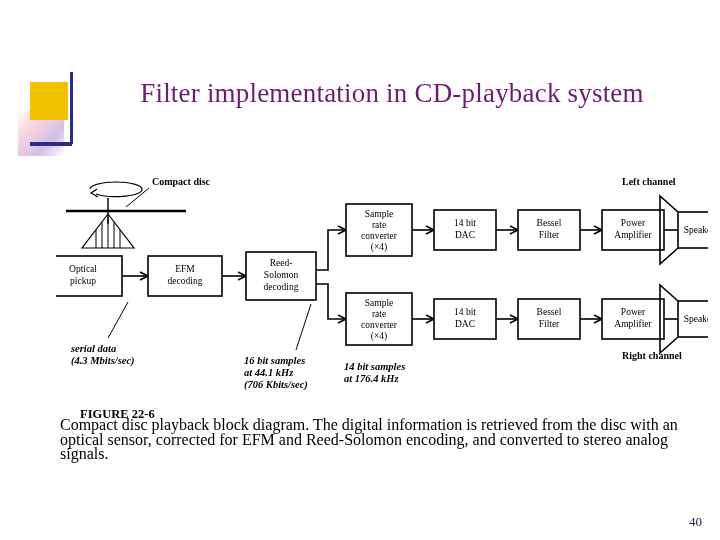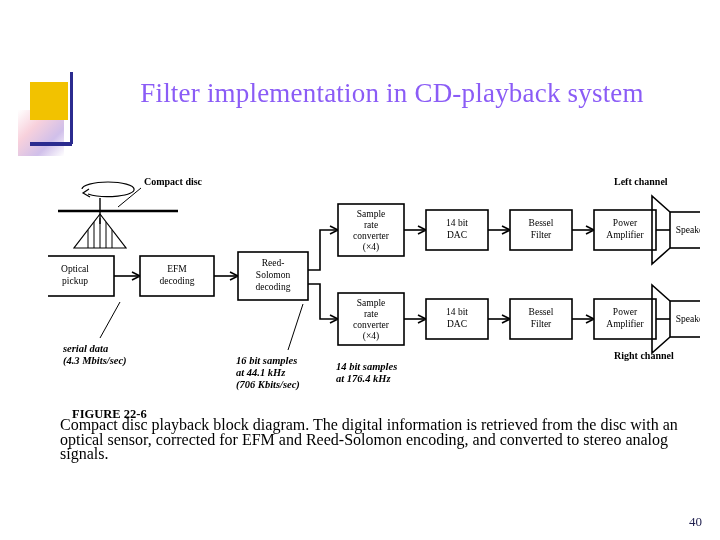--- a/index.html
+++ b/index.html
@@ -26,29 +26,29 @@
   }
   .deco-grad{
     position:absolute;left:18px;top:110px;width:46px;height:46px;
     background:linear-gradient(135deg,#ffffff 0%,#f7c9d6 35%,#c8b4e6 70%,#ffffff 100%);
     opacity:.85;
   }
 
   
   .title{
     position:absolute;left:92px;top:78px;width:600px;
-    font-size:27px;color:#8b5cf6;
+    font-size:27px;color:#701a75;
     text-align:center;
     letter-spacing:.2px;
     white-space:nowrap;
   }
 
   
   .figure{
-    position:absolute;left:48px;top:162px;width:652px;height:325px;
+    position:absolute;left:56px;top:162px;width:652px;height:325px;
     color:#b91c1c;
   }
   .figure svg{display:block;}
 
   
   .caption{
     position:absolute;left:60px;top:418px;width:620px;
     font-size:16px;line-height:14.6px;color:#000;
     font-family:"Liberation Serif", serif;
   }

